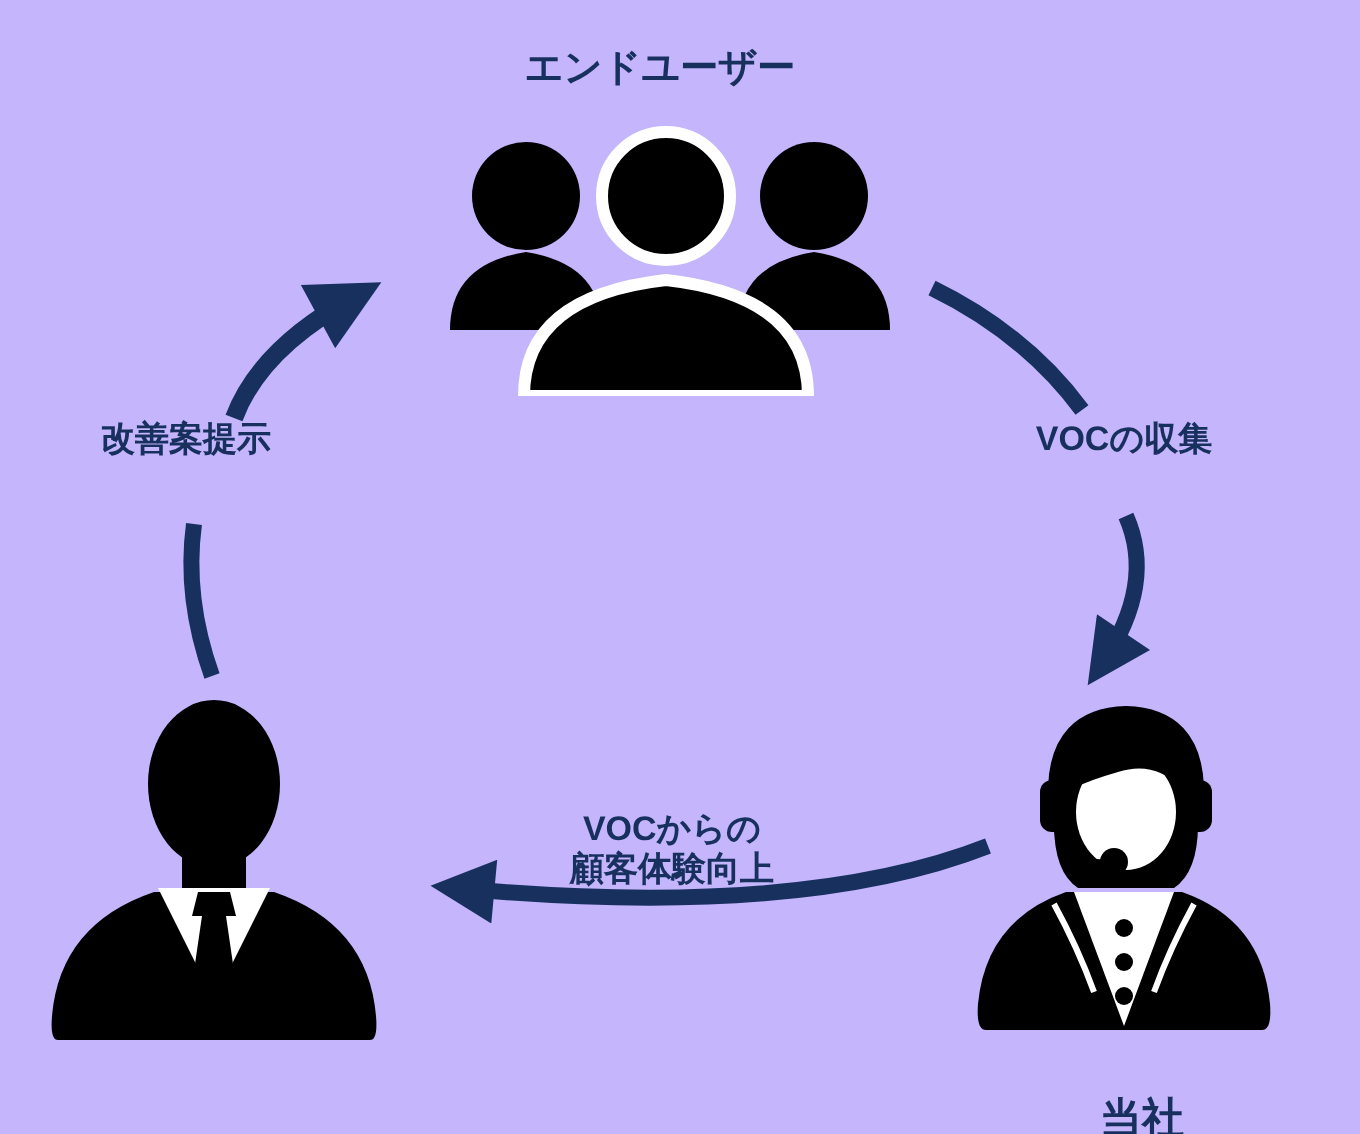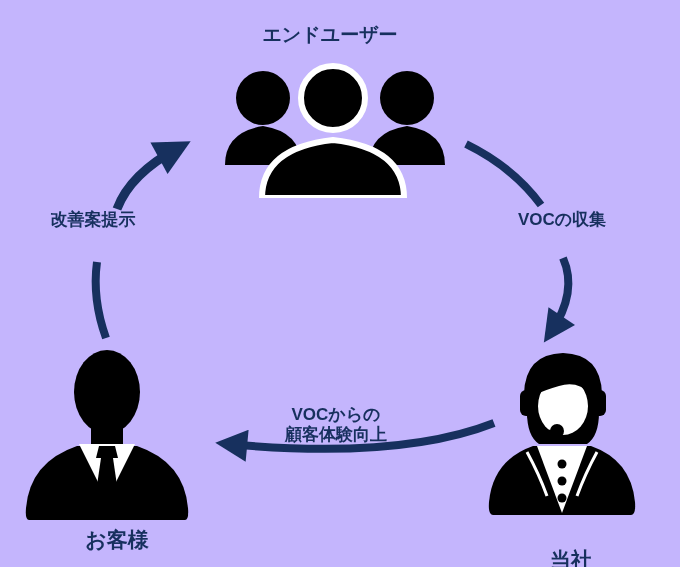--- a/index.html
+++ b/index.html
@@ -70,21 +70,20 @@
     <ellipse class="icon-black" cx="82" cy="42" rx="33" ry="42"></ellipse>
 
     <path class="icon-black" d="M4 170 Q0 170 1 158 Q5 112 52 96 L112 96 Q159 112 163 158 Q164 170 160 170 Z"></path>
 
     <path d="M54 94 L110 94 L82 150 Z" fill="#ffffff"></path>
 
     <path class="icon-black" d="M74 96 L90 96 L93 108 L71 108 Z"></path>
     <path class="icon-black" d="M76 108 L88 108 L95 156 L82 170 L69 156 Z"></path>
   </svg>
 
-  <div class="label node-label-bottom" style="left:117px; top:528px;">お客様</div>
 
   <svg class="abs" style="left:487px; top:350px;" width="150" height="165" viewBox="0 0 150 165">
 
     <path class="icon-black" d="M40 62 Q36 8 76 6 Q116 8 112 62 Q112 86 100 94 L52 94 Q40 86 40 62 Z"></path>
 
     <ellipse cx="76" cy="56" rx="25" ry="29" fill="#ffffff"></ellipse>
 
     <path class="icon-black" d="M50 44 Q54 24 80 24 Q102 26 104 44 Q90 30 72 36 Q58 40 50 44 Z"></path>
 
     <path d="M41 44 Q42 8 76 7 Q110 8 111 44" fill="none" stroke="#000000" stroke-width="8"></path>

